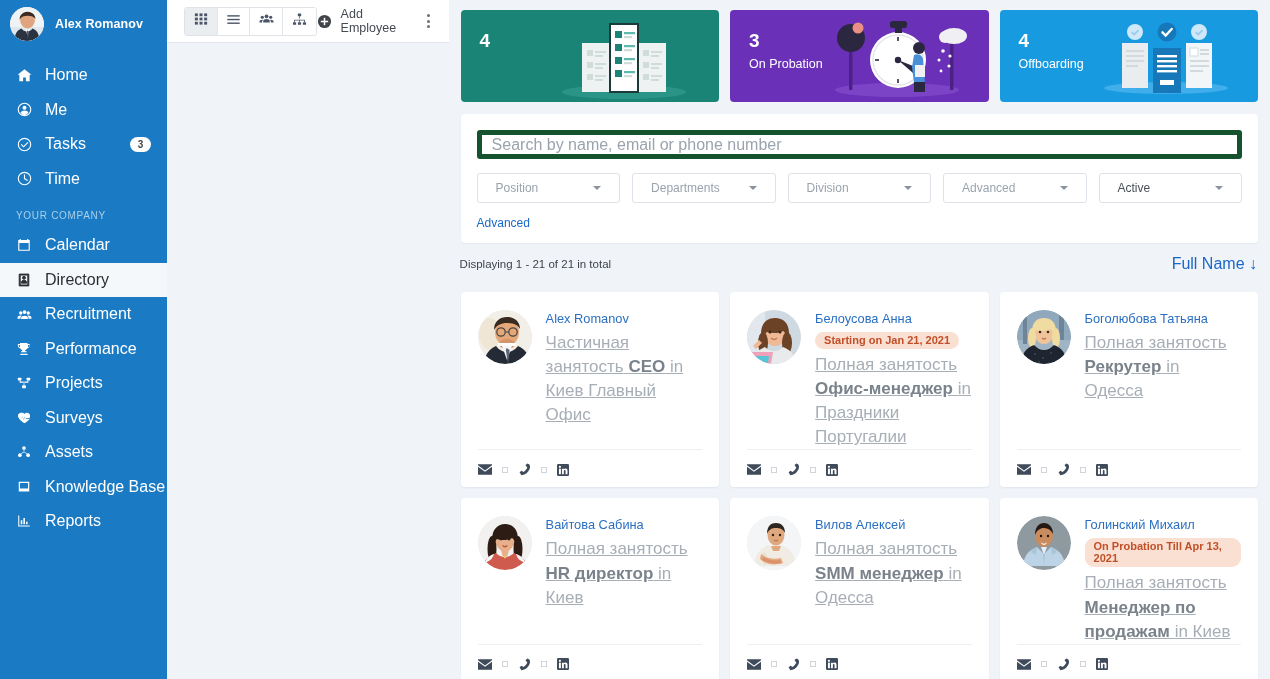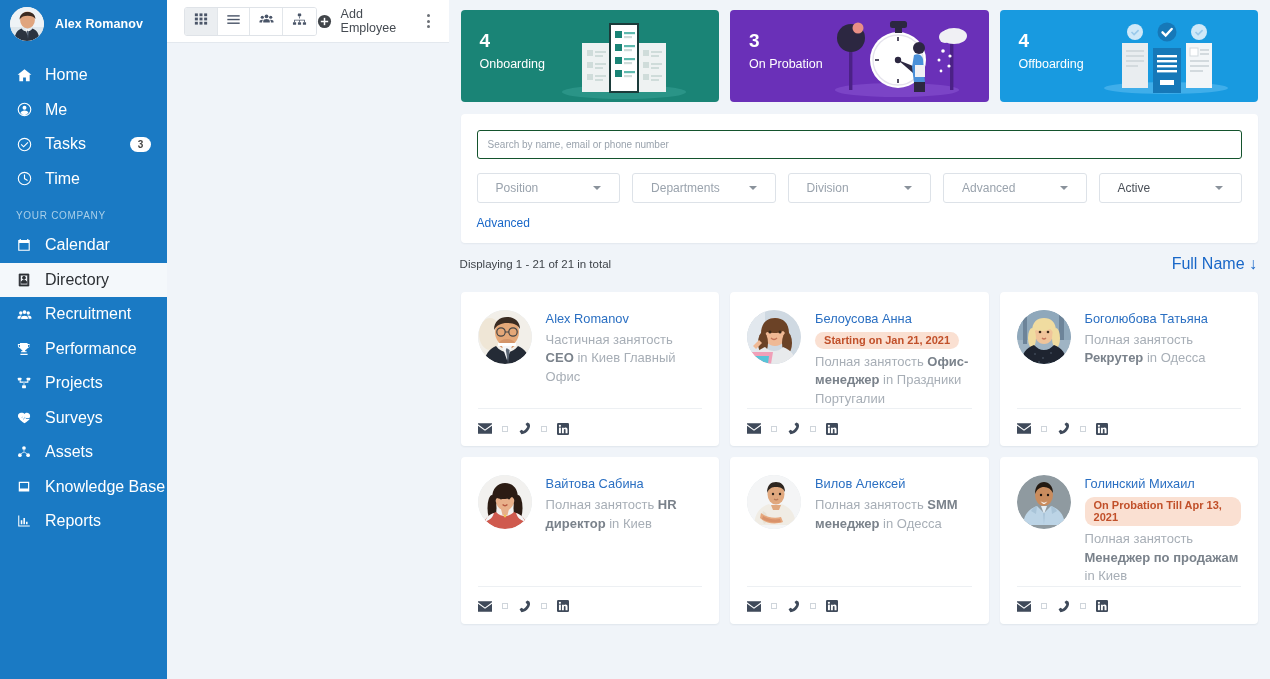--- a/index.html
+++ b/index.html
@@ -102,22 +102,22 @@
   .st-art { position: absolute; right: 12px; bottom: 0; top: 0; width: 175px; }
   .st-art svg { position: absolute; right: 0; bottom: 0; }
 
   
   .panel {
     background: #fff; margin: 12px 12px 0 12px; border-radius: 4px;
     padding: 16px 16px 13px 16px;
     box-shadow: 0 1px 2px rgba(20,40,70,.06);
   }
   .search-input {
-    width: 100%; height: 29px; border: 1px solid #14532d; border-radius: 3px;
-    padding: 8px 10px; font-size: 10px; color: #6b7280;
+    width: 100%; height: 29px; border: 5px solid #14532d; border-radius: 3px;
+    padding: 8px 10px; font-size: 16px; color: #6b7280;
     font-family: "Liberation Sans", sans-serif; outline: none;
   }
   .search-input::placeholder { color: #9aa3ad; }
   .filters { display: flex; gap: 12px; margin-top: 14px; }
   .filter {
     flex: 1; height: 30px; border: 1px solid #dde2e8; border-radius: 3px;
     display: flex; align-items: center; padding: 0 18px;
     font-size: 12px; color: #9aa3ad; cursor: pointer; background: #fff;
     position: relative;
   }
@@ -153,21 +153,21 @@
   }
   .emp-info { flex: 1; min-width: 0; padding-top: 1px; }
   .emp-name { font-size: 12.8px; color: #2a6fc2; line-height: 1.25; cursor: pointer; }
   .emp-badge {
     display: inline-block; margin-top: 5px;
     background: #fae0d2; color: #c1502a;
     font-size: 11px; font-weight: bold;
     border-radius: 9px; padding: 2px 9px 3px 9px;
   }
   .emp-meta {
-    margin-top: 4px; font-size: 13px; color: #a7aeb6; line-height: 1.42;
+    margin-top: 4px; font-size: 17px; color: #a7aeb6; line-height: 1.42; text-decoration: underline;
   }
   .emp-meta b { color: #7a828b; font-weight: bold; }
   .emp-foot {
     margin-top: auto; border-top: 1px solid #edf0f3;
     display: flex; align-items: center; gap: 10px;
     height: 38px; padding-top: 2px;
   }
   .ci { display: flex; align-items: center; justify-content: center; cursor: pointer; }
   .ci svg { fill: #3f4a5a; }
   .ci-dot { width: 6px; height: 6px; border: 1px solid #cfd5db; }
@@ -390,21 +390,20 @@
           </div>
       </div>
     </header>
 
     <div class="scrollarea">
 
       <div class="statrow">
 
         <div class="statcard st-onboarding">
           <div class="st-num">4</div>
-          <div class="st-label">Onboarding</div>
           <div class="st-art">
             <svg width="175" height="92" viewBox="0 0 175 92">
               <ellipse cx="92" cy="82" rx="62" ry="7" fill="#2a9487"></ellipse>
               <rect x="50" y="33" width="28" height="49" fill="#eef2f2"></rect>
               <rect x="55" y="40" width="6" height="6" fill="#cfdcda"></rect>
               <rect x="63" y="41" width="11" height="2" fill="#cfdcda"></rect>
               <rect x="63" y="45" width="8" height="2" fill="#cfdcda"></rect>
               <rect x="55" y="52" width="6" height="6" fill="#cfdcda"></rect>
               <rect x="63" y="53" width="11" height="2" fill="#cfdcda"></rect>
               <rect x="63" y="57" width="8" height="2" fill="#cfdcda"></rect>

